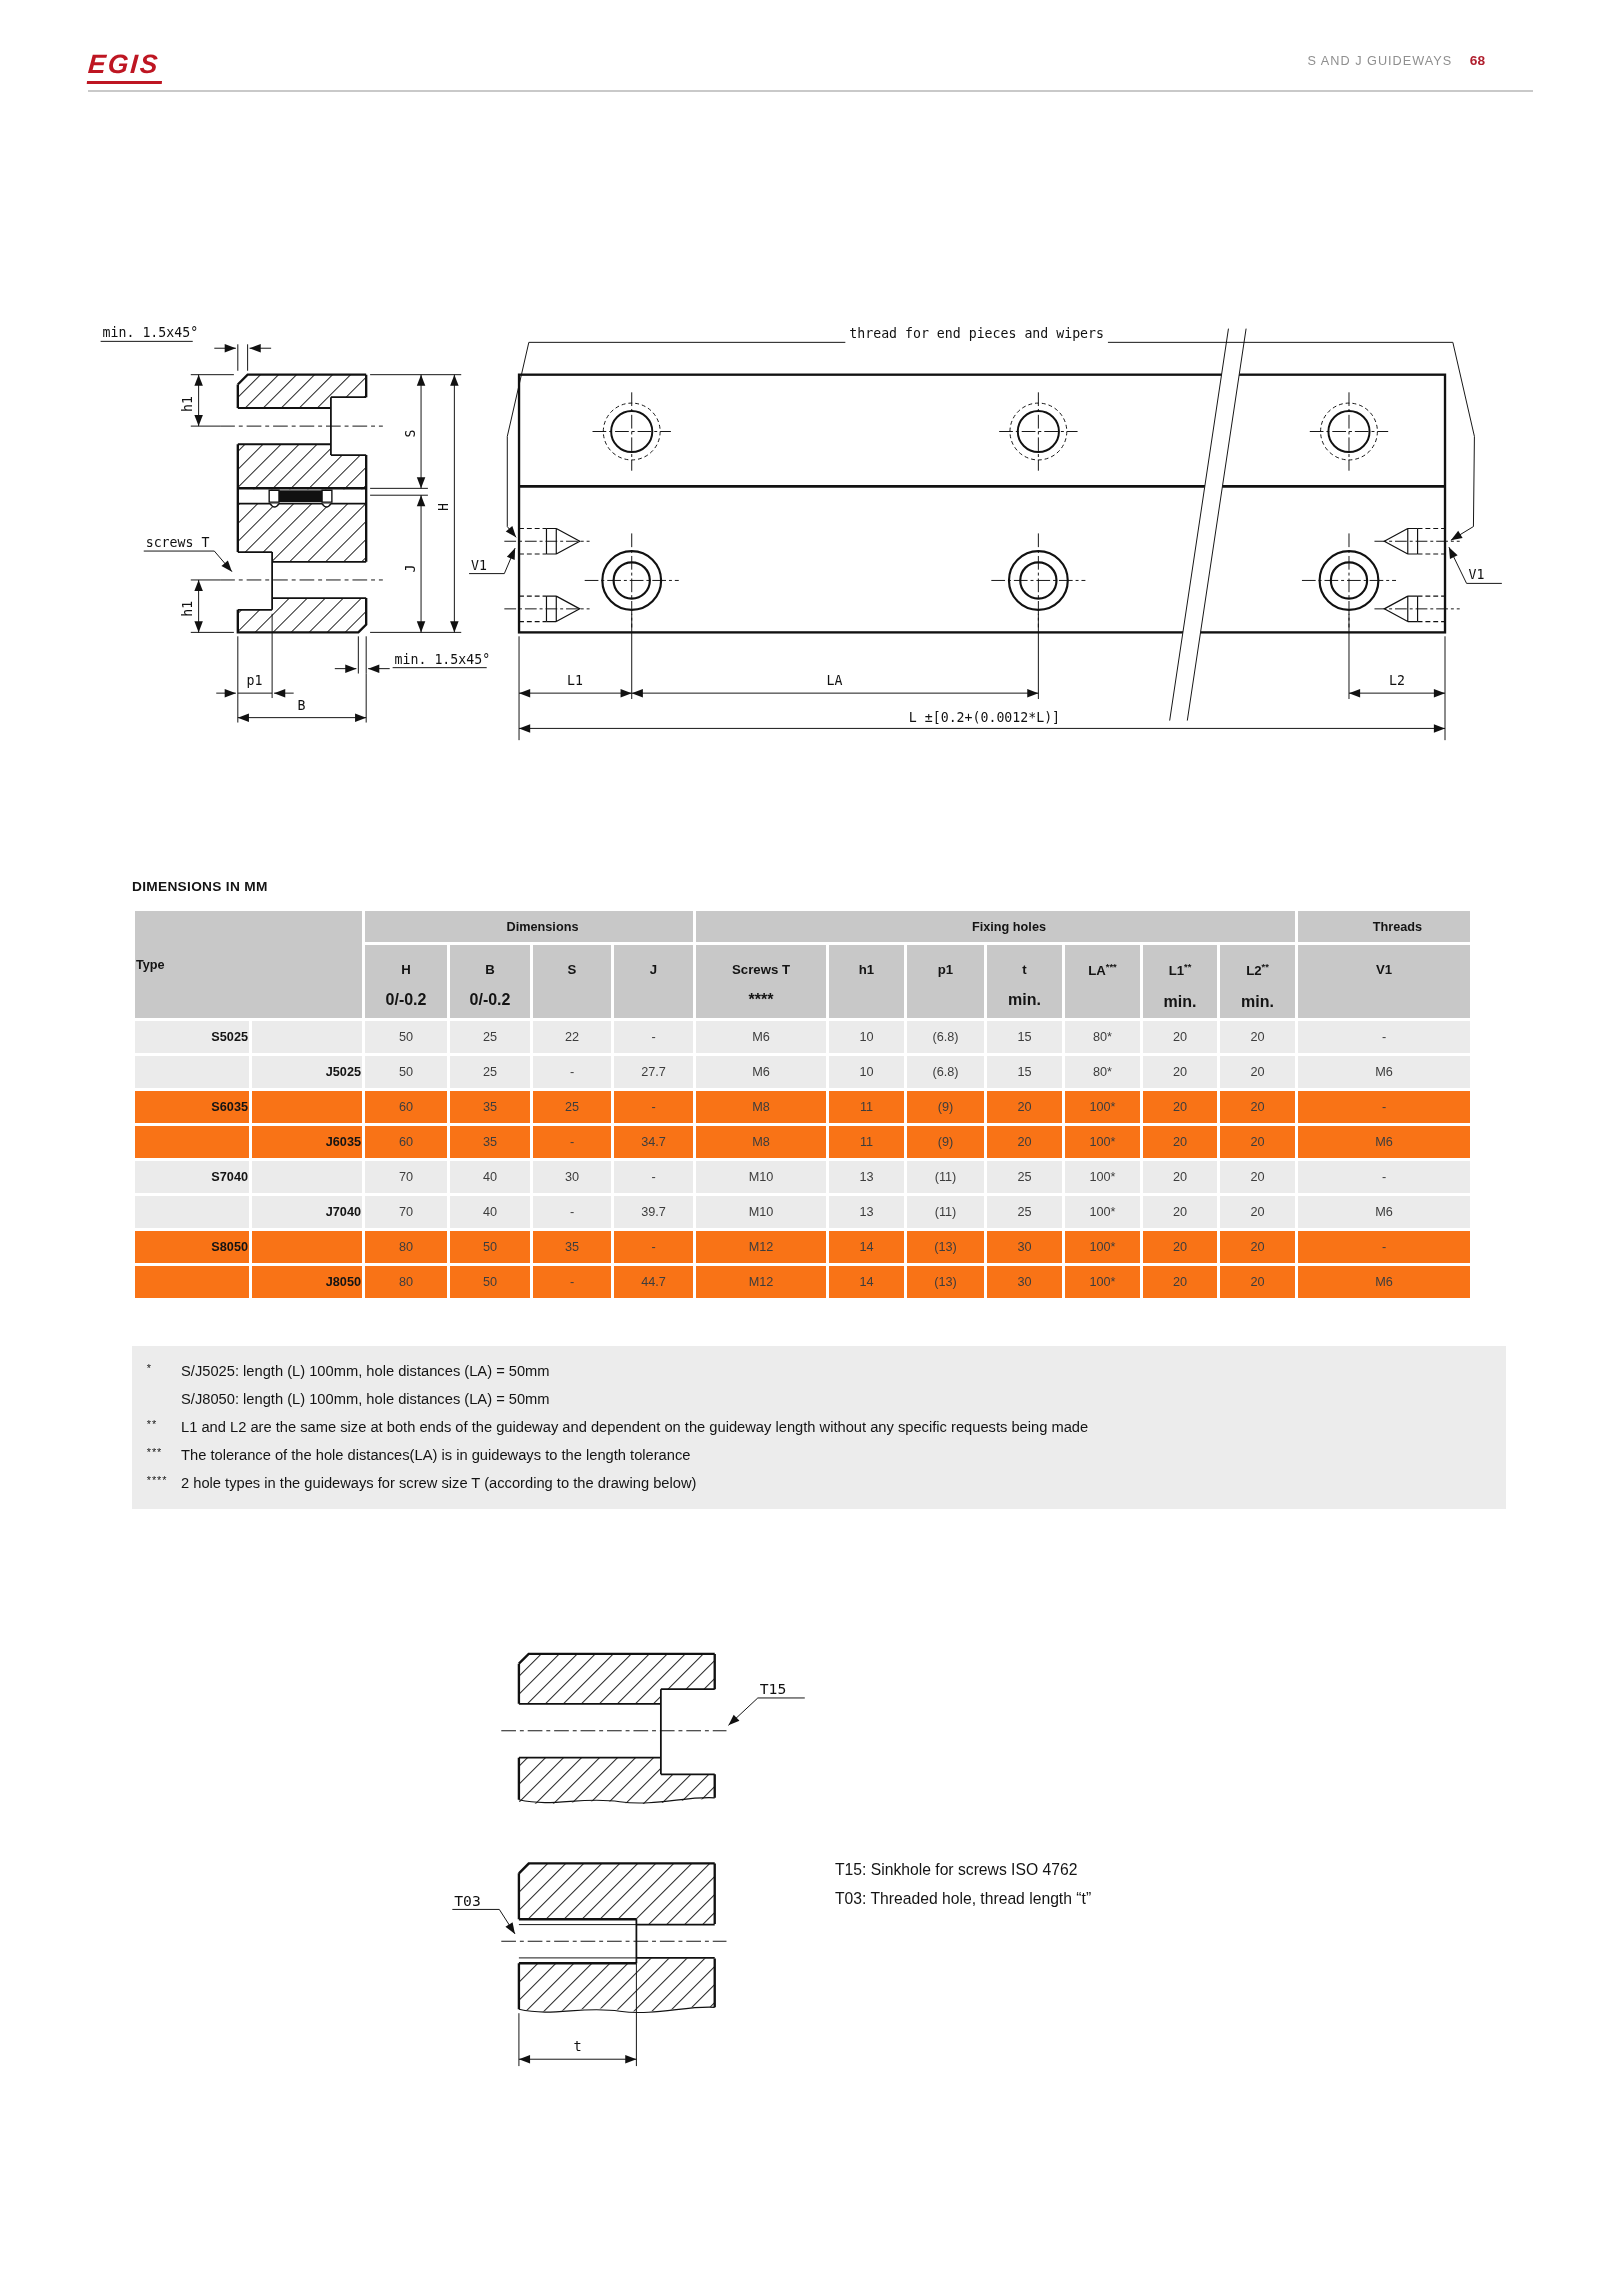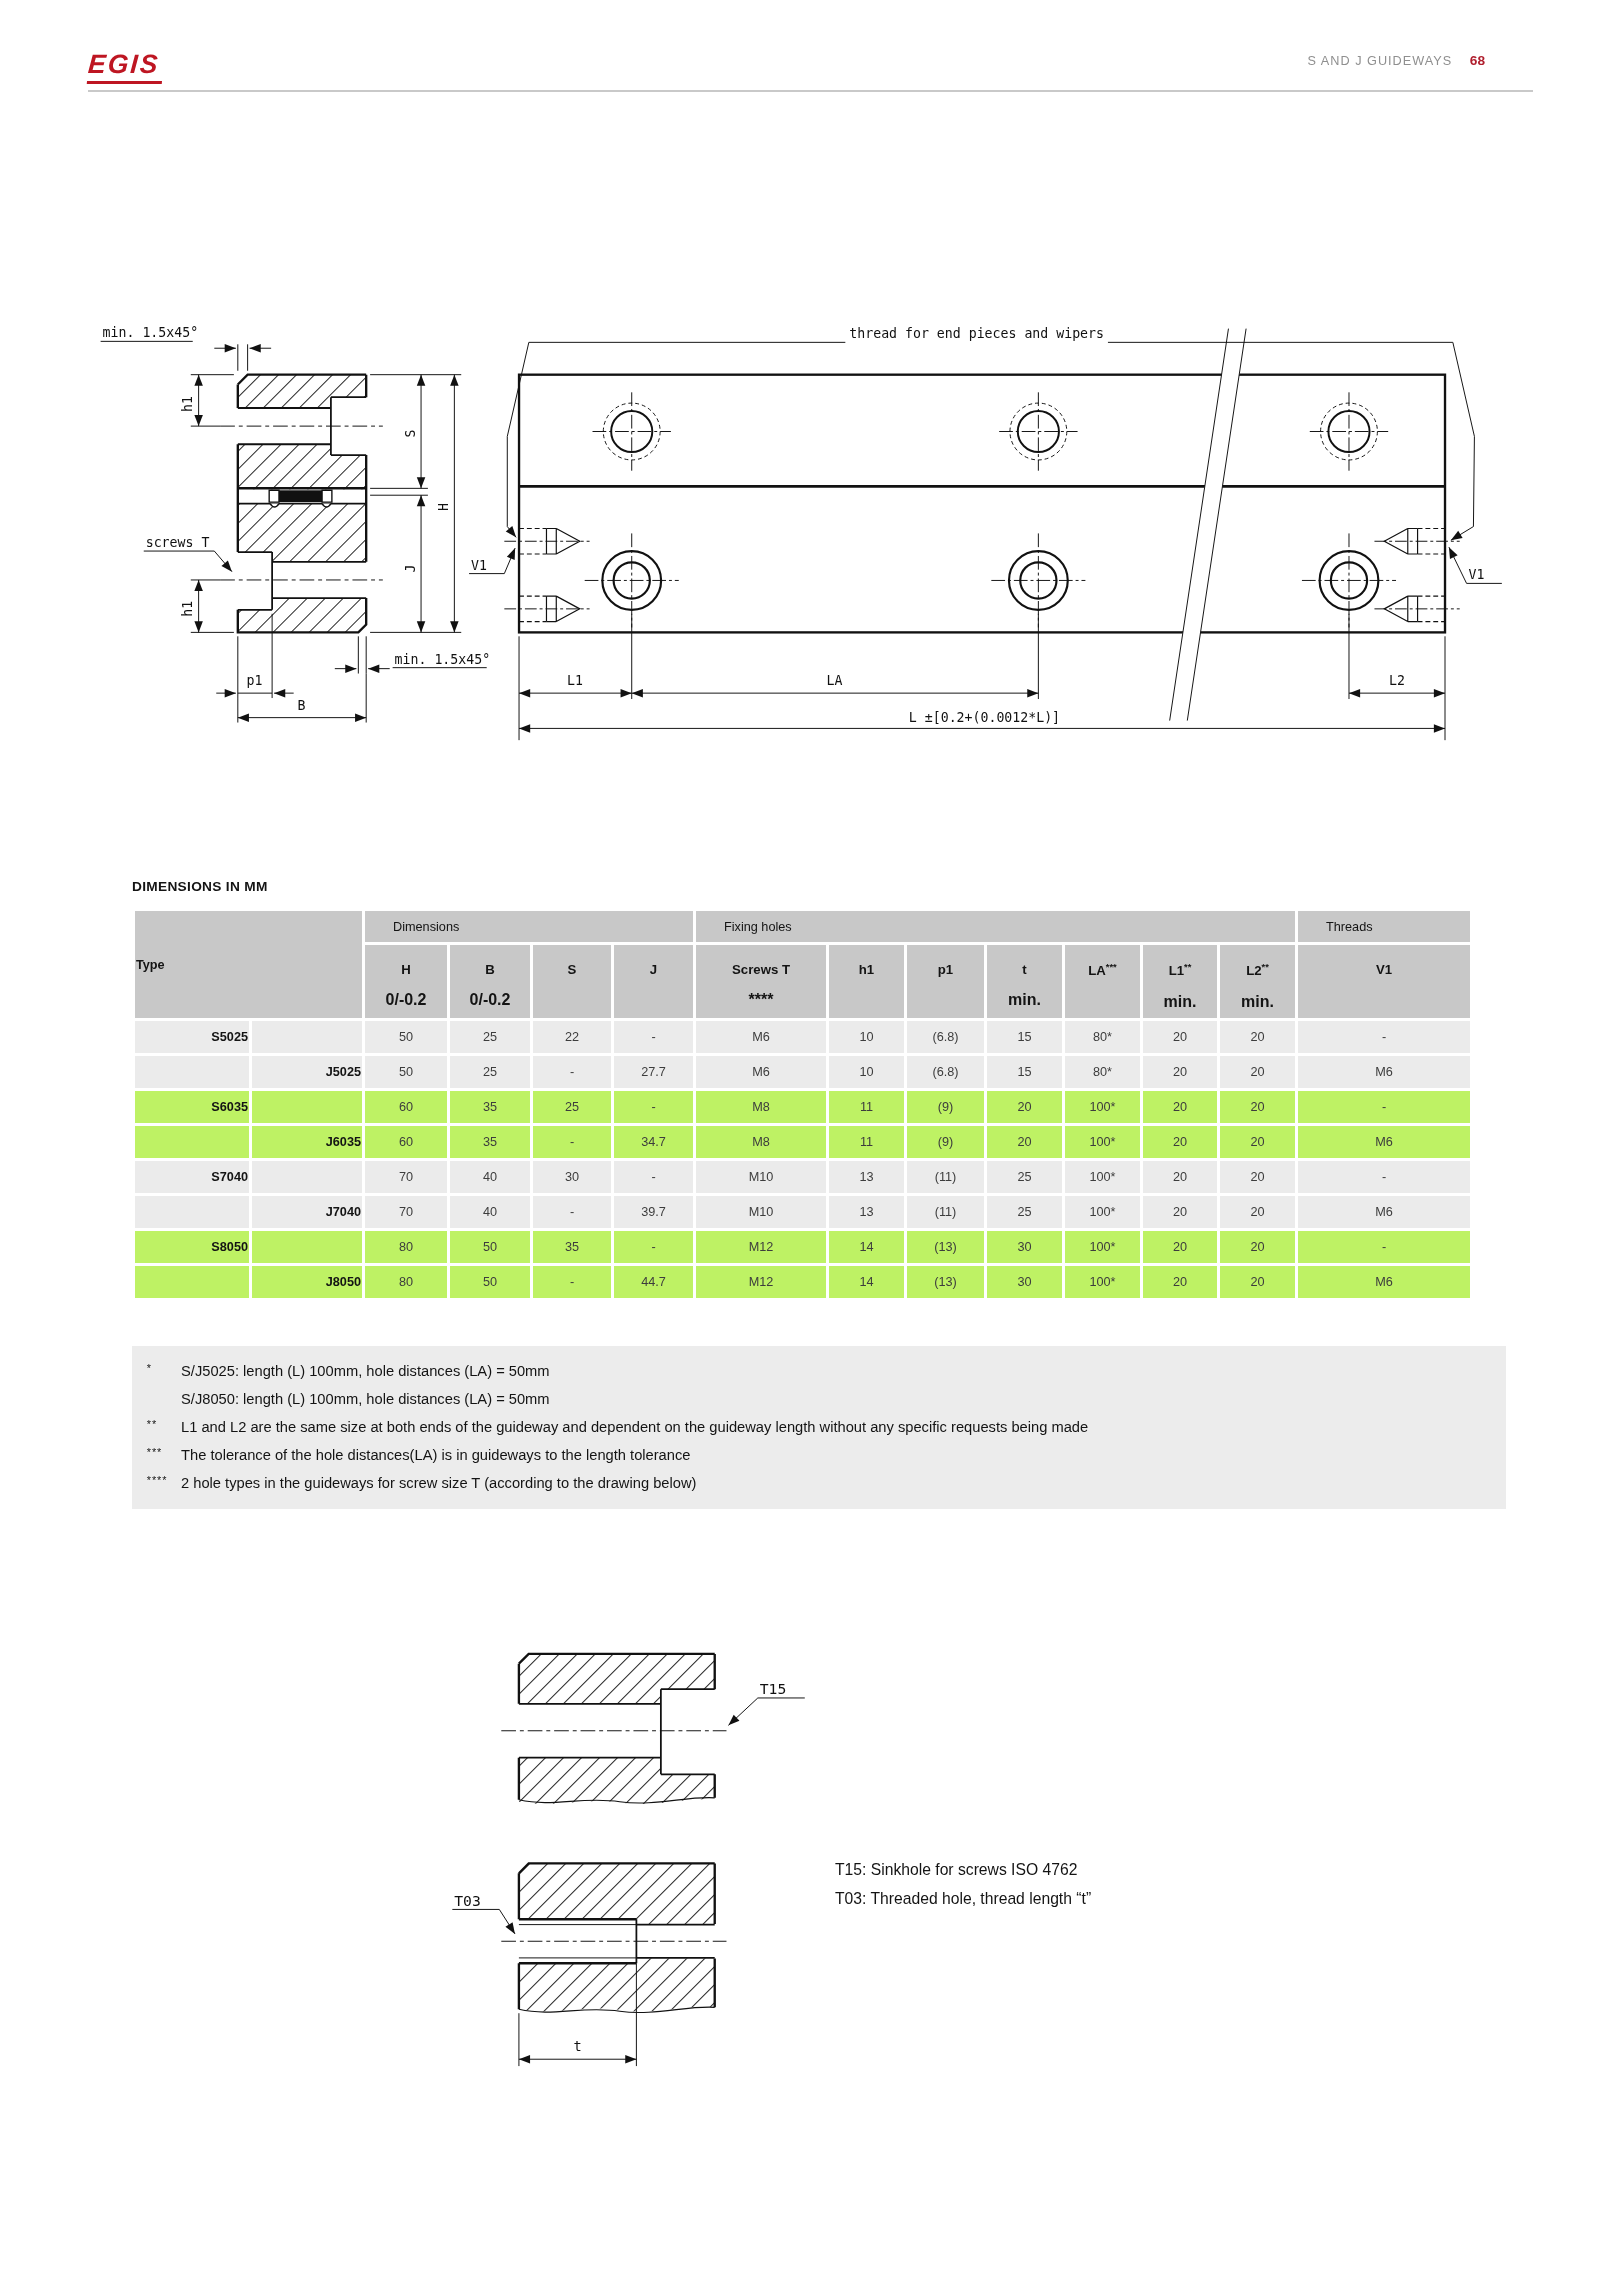--- a/index.html
+++ b/index.html
@@ -17,30 +17,30 @@
   }
   #hdr-right{left:980px;top:53px;width:505px;text-align:right;font-size:12.7px;color:#8f8f8f;letter-spacing:1px;}
   #hdr-right .pg{color:#b01f2e;font-weight:700;font-size:13.7px;margin-left:17.6px;letter-spacing:0;}
   #rule{left:88px;top:90px;width:1445px;height:2px;background:#c9c9c9;}
   
   svg text{font-family:"DejaVu Sans Mono", monospace;font-size:13.5px;fill:#111;}
   
   #dims-title{left:132px;top:879px;font-size:13.7px;font-weight:700;letter-spacing:0.3px;}
   #spec-table{position:absolute;left:132px;top:908px;border-collapse:separate;border-spacing:3.9px;table-layout:fixed;}
   #spec-table td{font-size:12.7px;overflow:hidden;}
-  .grp{background:#c8c8c8;font-weight:400;text-align:left;height:29px;padding-left:28px;}
+  .grp{background:#c8c8c8;font-weight:700;text-align:center;height:29px;padding-left:28px;}
   .type-hdr{background:#c8c8c8;font-weight:700;text-align:left;vertical-align:middle;}
   .col-h{background:#c8c8c8;text-align:center;vertical-align:top;padding-top:16.7px;height:73px;box-sizing:border-box;}
   .col-label{font-weight:700;font-size:13.2px;}
   .col-label sup{font-size:9.3px;}
   .col-sub{font-weight:700;font-size:16px;margin-top:14.7px;min-height:14.7px;}
   .type-cell{font-weight:700;text-align:right;padding-left:11.8px;height:30px;}
   .val{text-align:center;color:#3d3d3d;}
   .light{background:#ebebeb;}
-  .dark{background:#bef264;}
+  .dark{background:#f97316;}
   
   #footnotes{left:132px;top:1346px;width:1374px;background:#ececec;padding:10.8px 0 12.7px 0;}
   .fn-row{display:flex;line-height:28px;font-size:14.7px;}
   .fn-marker{width:49px;padding-left:14.7px;box-sizing:border-box;font-size:10.8px;letter-spacing:1px;position:relative;top:-2.9px;}
   .fn-text{flex:1;}
   
   #descs{left:835px;top:1855px;font-size:15.7px;line-height:29px;}
 </style>
 </head>
 <body>

